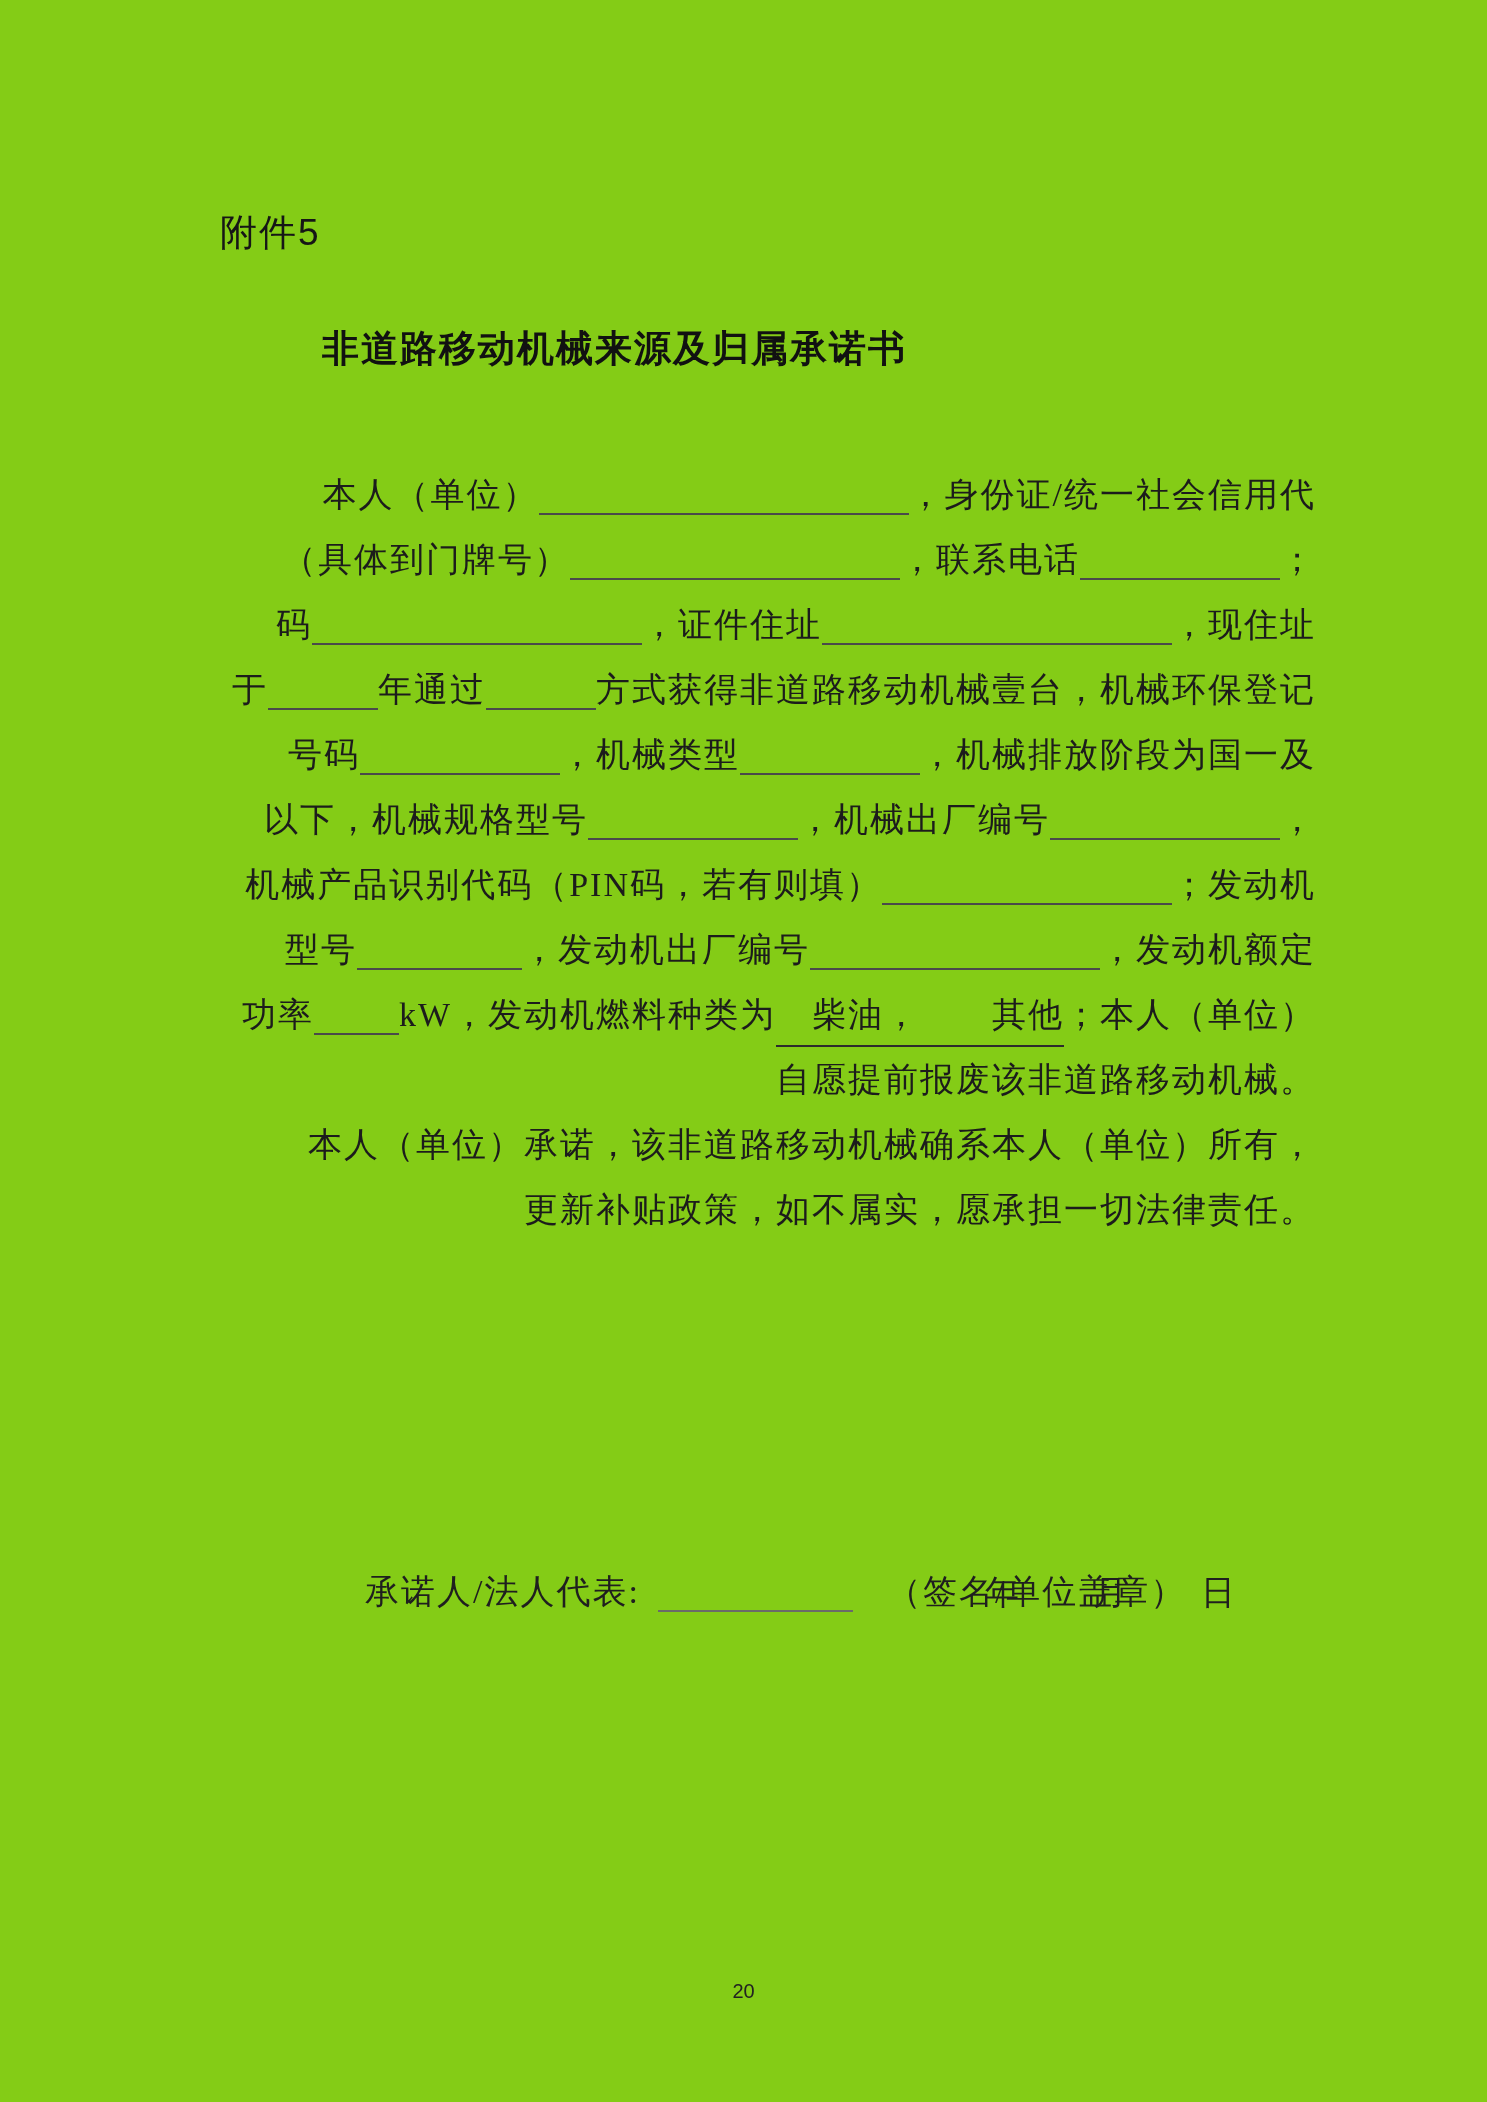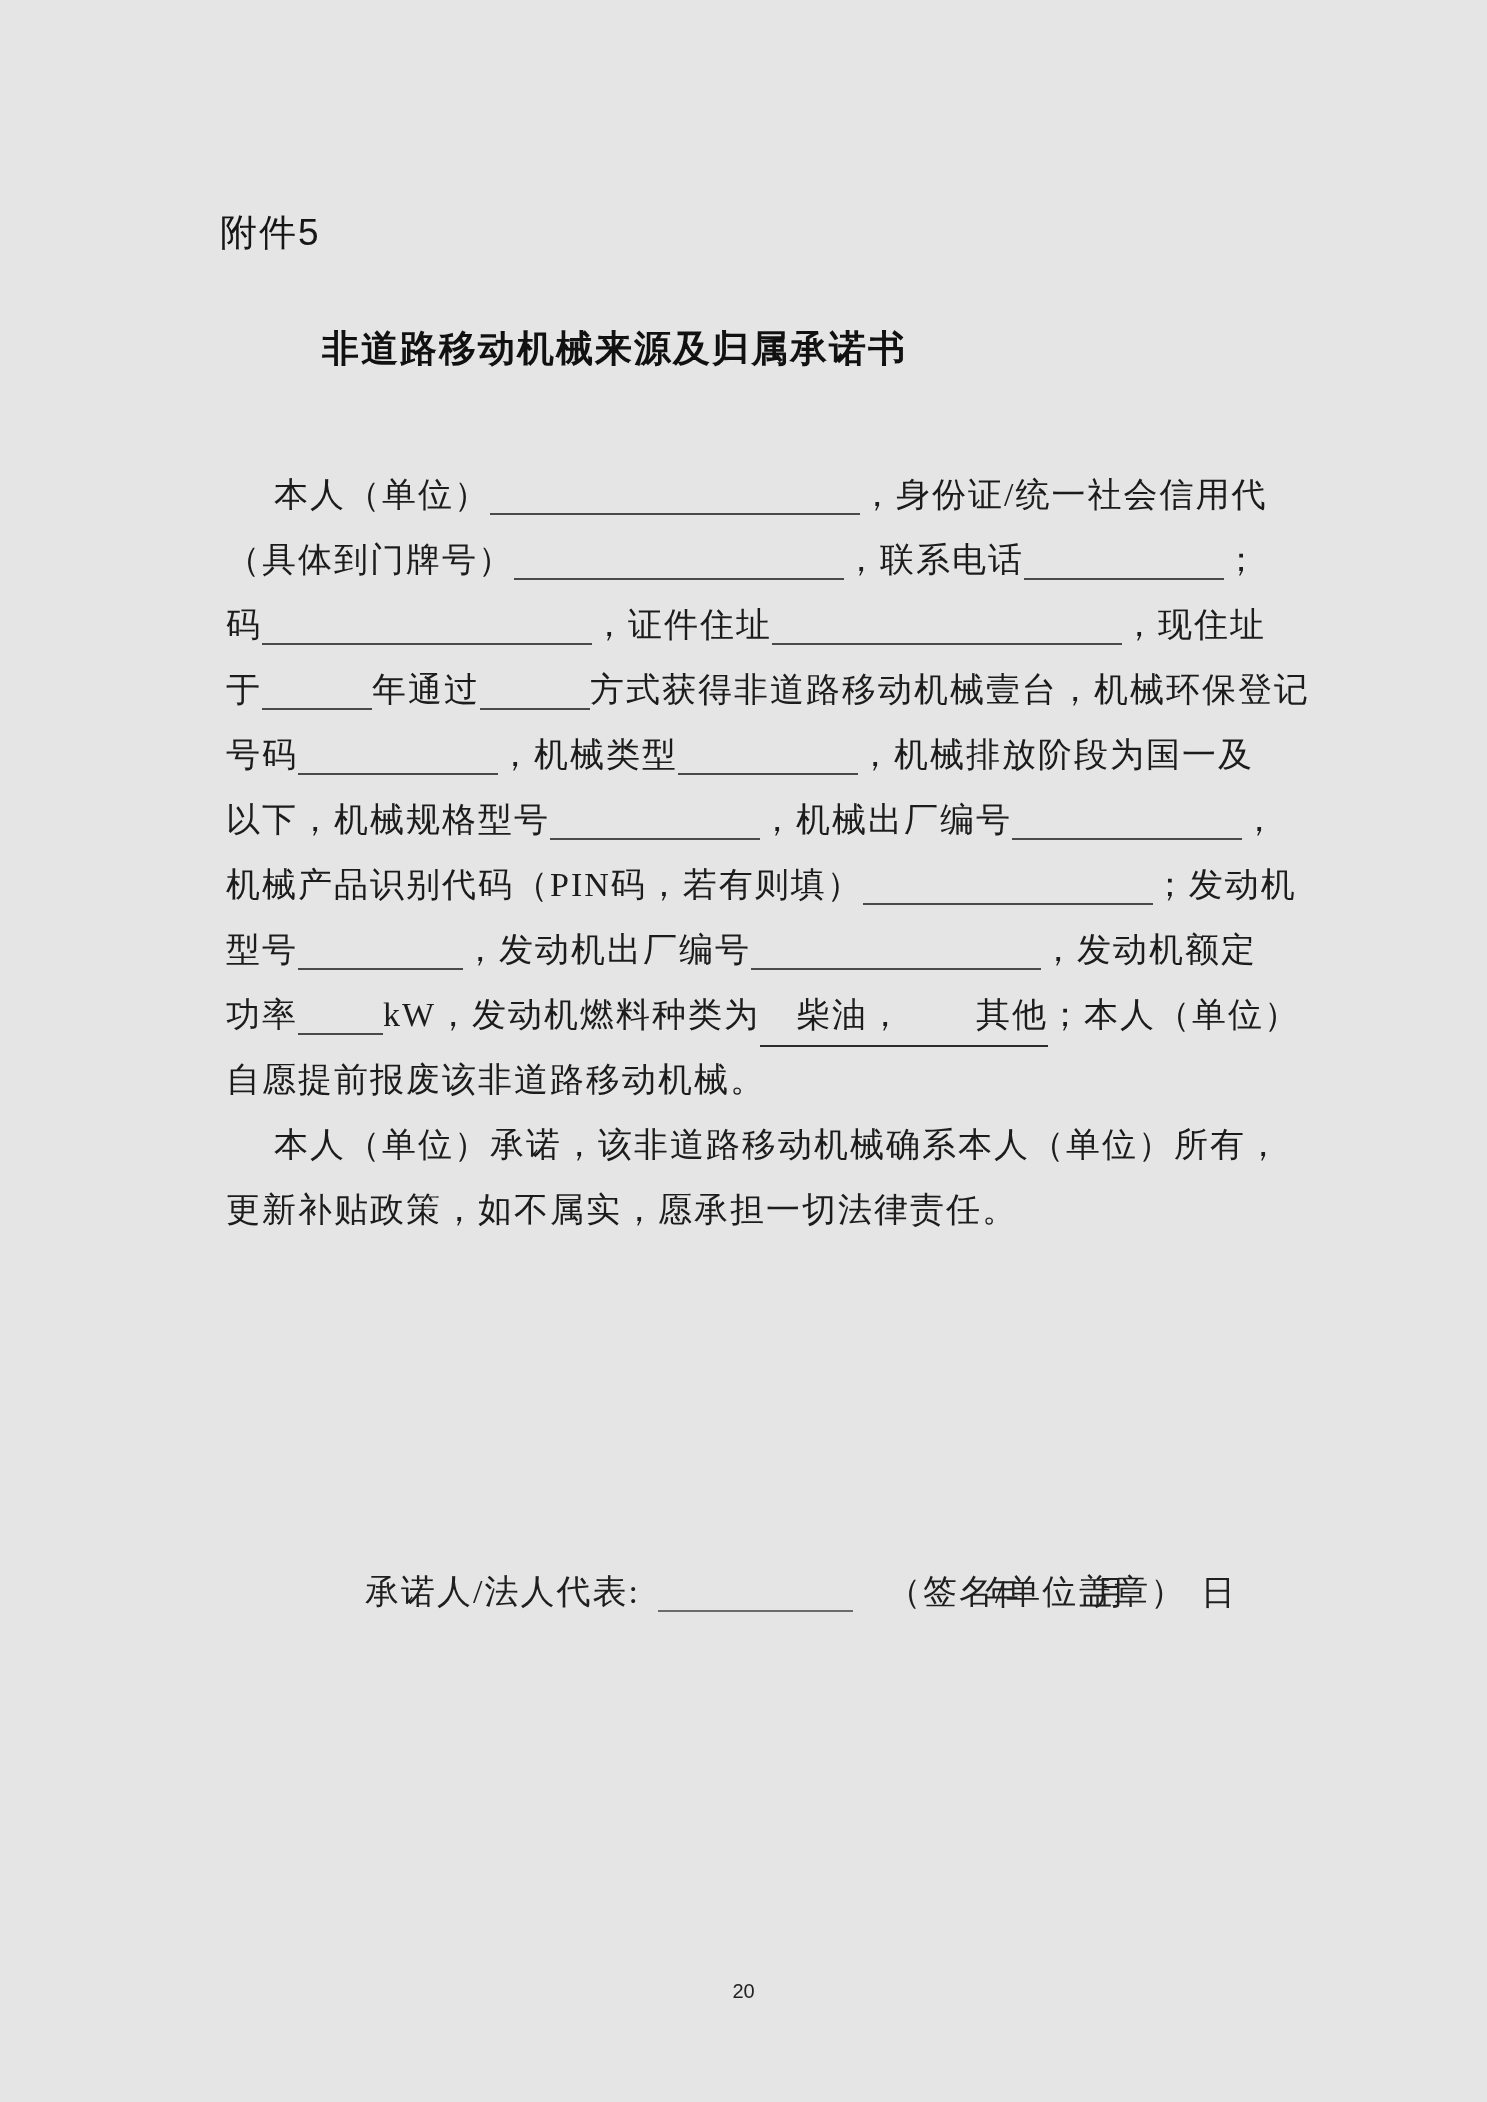--- a/index.html
+++ b/index.html
@@ -4,21 +4,21 @@
 <style>
   html, body {
     margin: 0;
     padding: 0;
     background: #ffffff;
   }
   .page {
     position: relative;
     width: 1487px;
     height: 2102px;
-    background: #e5e5e5;
+    background: #84cc16;
     font-family: "Liberation Serif", "DejaVu Serif", serif;
     color: #1f1f1f;
     overflow: hidden;
   }
   .attachment-label {
     position: absolute;
     left: 220px;
     top: 208px;
     font-size: 37px;
     letter-spacing: 2px;
@@ -36,20 +36,21 @@
     white-space: nowrap;
   }
   .form-body {
     position: absolute;
     left: 226px;
     top: 462px;
     width: 1090px;
     font-size: 34px;
     letter-spacing: 2px;
     color: #1c1c1c;
+    text-align: right;
   }
   .line {
     height: 65px;
     line-height: 65px;
     white-space: nowrap;
   }
   .line.indent {
     padding-left: 48px;
   }
   .seg-text {

